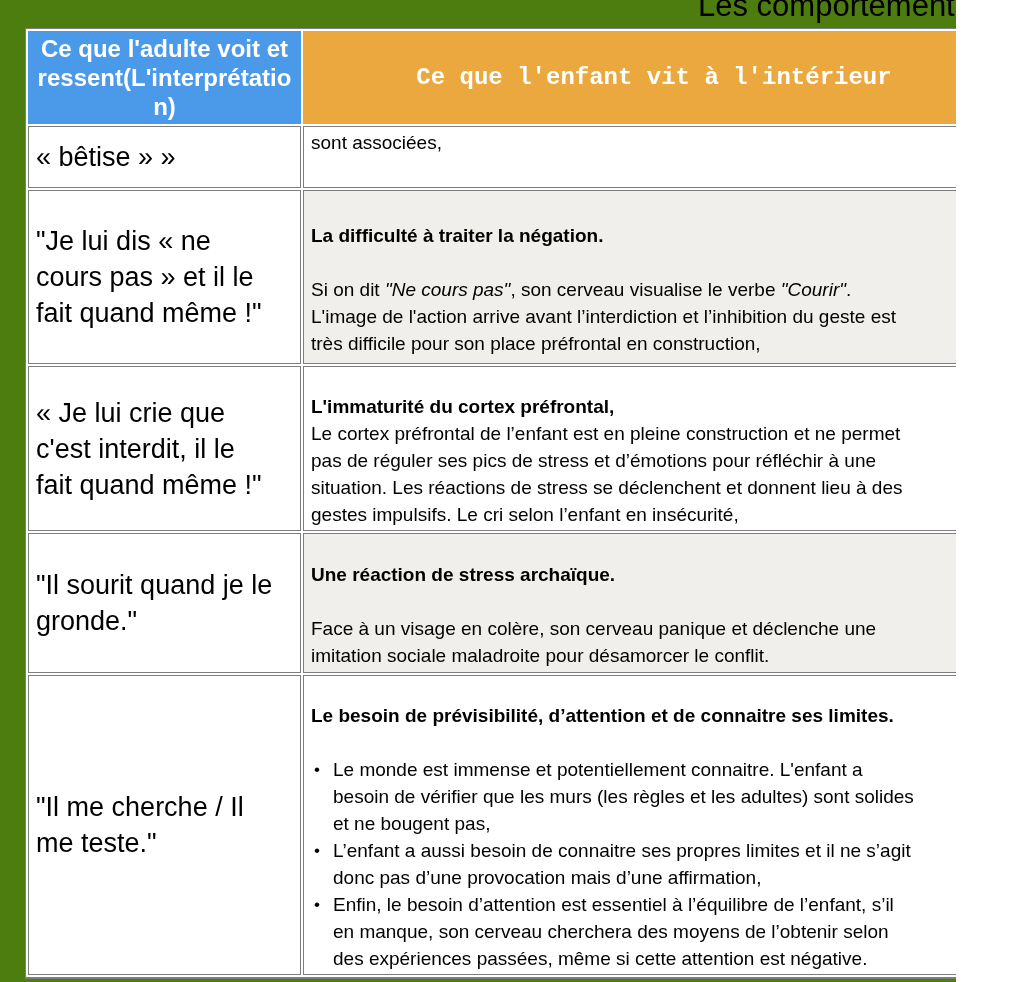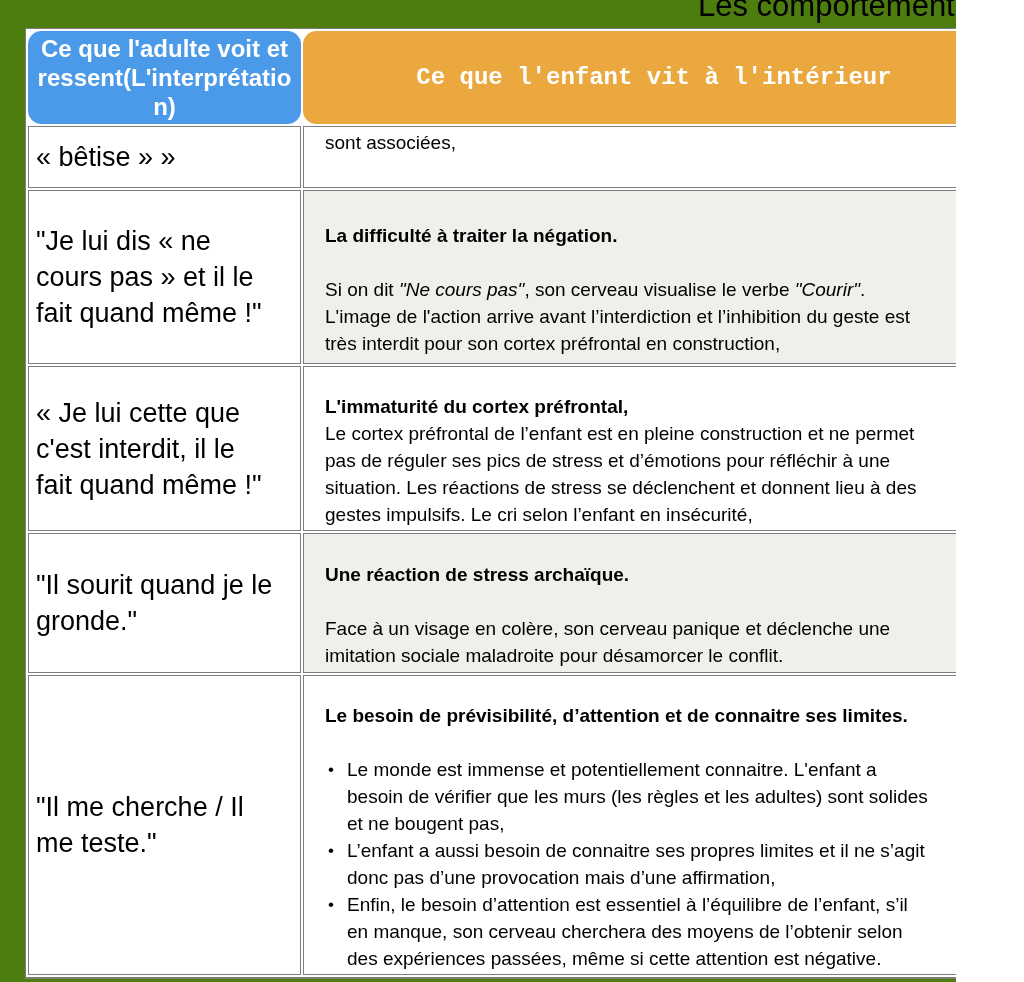--- a/index.html
+++ b/index.html
@@ -17,30 +17,30 @@
     position:absolute; left:25px; top:28px;
     width:1415px; table-layout:fixed;
     border-collapse:separate; border-spacing:2px;
     background:#ffffff;
     border:1px solid #7e7e7e; border-bottom-width:2px;
   }
   th {
     font-size:24px; font-weight:bold; color:#fff;
     text-align:center; vertical-align:middle;
     line-height:29px; padding:2px 5px;
-    overflow-wrap:break-word; word-wrap:break-word;border-radius:13px;
+    overflow-wrap:break-word; word-wrap:break-word;
   }
   .h-adult { background:#4b9ae9; border:1px solid #4b9ae9; }
   .h-child { background:#eaa83e; border:1px solid #eaa83e;font-family:Liberation Mono, monospace; }
   .h-extra { background:#b5e773; border:1px solid #b5e773; }
   td { border:1px solid #7e7e7e; background:#fff; vertical-align:middle; }
   td.shade { background:#f0efec; }
   td.vtop { vertical-align:top; }
   .adult-cell { font-size:27px; line-height:36px; padding:2px 4px 2px 7px; }
-  .child-cell { font-size:19px; line-height:27px; padding:2px 21px; }
+  .child-cell { font-size:19px; line-height:27px; padding:2px 7px; }
   .right-cell { font-size:19px; line-height:27px; padding:2px 0 2px 4px; white-space:nowrap; }
   .al, .cl, .rl, .ln { display:block; white-space:nowrap; }
   .b { font-weight:bold;margin-top:24px; }
   .i { font-style:italic; }
   .sp { height:27px; }
   .bullet { display:flex; }
   .bullet .dot { flex:0 0 22px; padding-left:3px; font-size:17px; }
   .h-hdr { height:92px; }
   .r1 { height:62px; }
   .r2 { height:174px; }
@@ -85,31 +85,31 @@
       <td class="adult-cell">
         <span class="al">"Je lui dis « ne</span>
         <span class="al">cours pas » et il le</span>
         <span class="al">fait quand même !"</span>
       </td>
       <td class="child-cell shade">
         <span class="cl b">La difficulté à traiter la négation.</span>
         <span class="cl sp"></span>
         <span class="cl"><span>Si on dit </span><span class="i">"Ne cours pas"</span><span>, son cerveau visualise le verbe </span><span class="i">"Courir"</span><span>.</span></span>
         <span class="cl">L'image de l'action arrive avant l’interdiction et l’inhibition du geste est</span>
-        <span class="cl">très interdit pour son cortex préfrontal en construction,</span>
+        <span class="cl">très difficile pour son place préfrontal en construction,</span>
       </td>
       <td class="right-cell shade">
         <span class="rl">Il</span>
         <span class="rl">v</span>
       </td>
     </tr>
 
     <tr class="r3">
       <td class="adult-cell">
-        <span class="al">« Je lui cette que</span>
+        <span class="al">« Je lui crie que</span>
         <span class="al">c'est interdit, il le</span>
         <span class="al">fait quand même !"</span>
       </td>
       <td class="child-cell">
         <span class="cl b">L'immaturité du cortex préfrontal,</span>
         <span class="cl">Le cortex préfrontal de l’enfant est en pleine construction et ne permet</span>
         <span class="cl">pas de réguler ses pics de stress et d’émotions pour réfléchir à une</span>
         <span class="cl">situation. Les réactions de stress se déclenchent et donnent lieu à des</span>
         <span class="cl">gestes impulsifs. Le cri selon l’enfant en insécurité,</span>
       </td>

